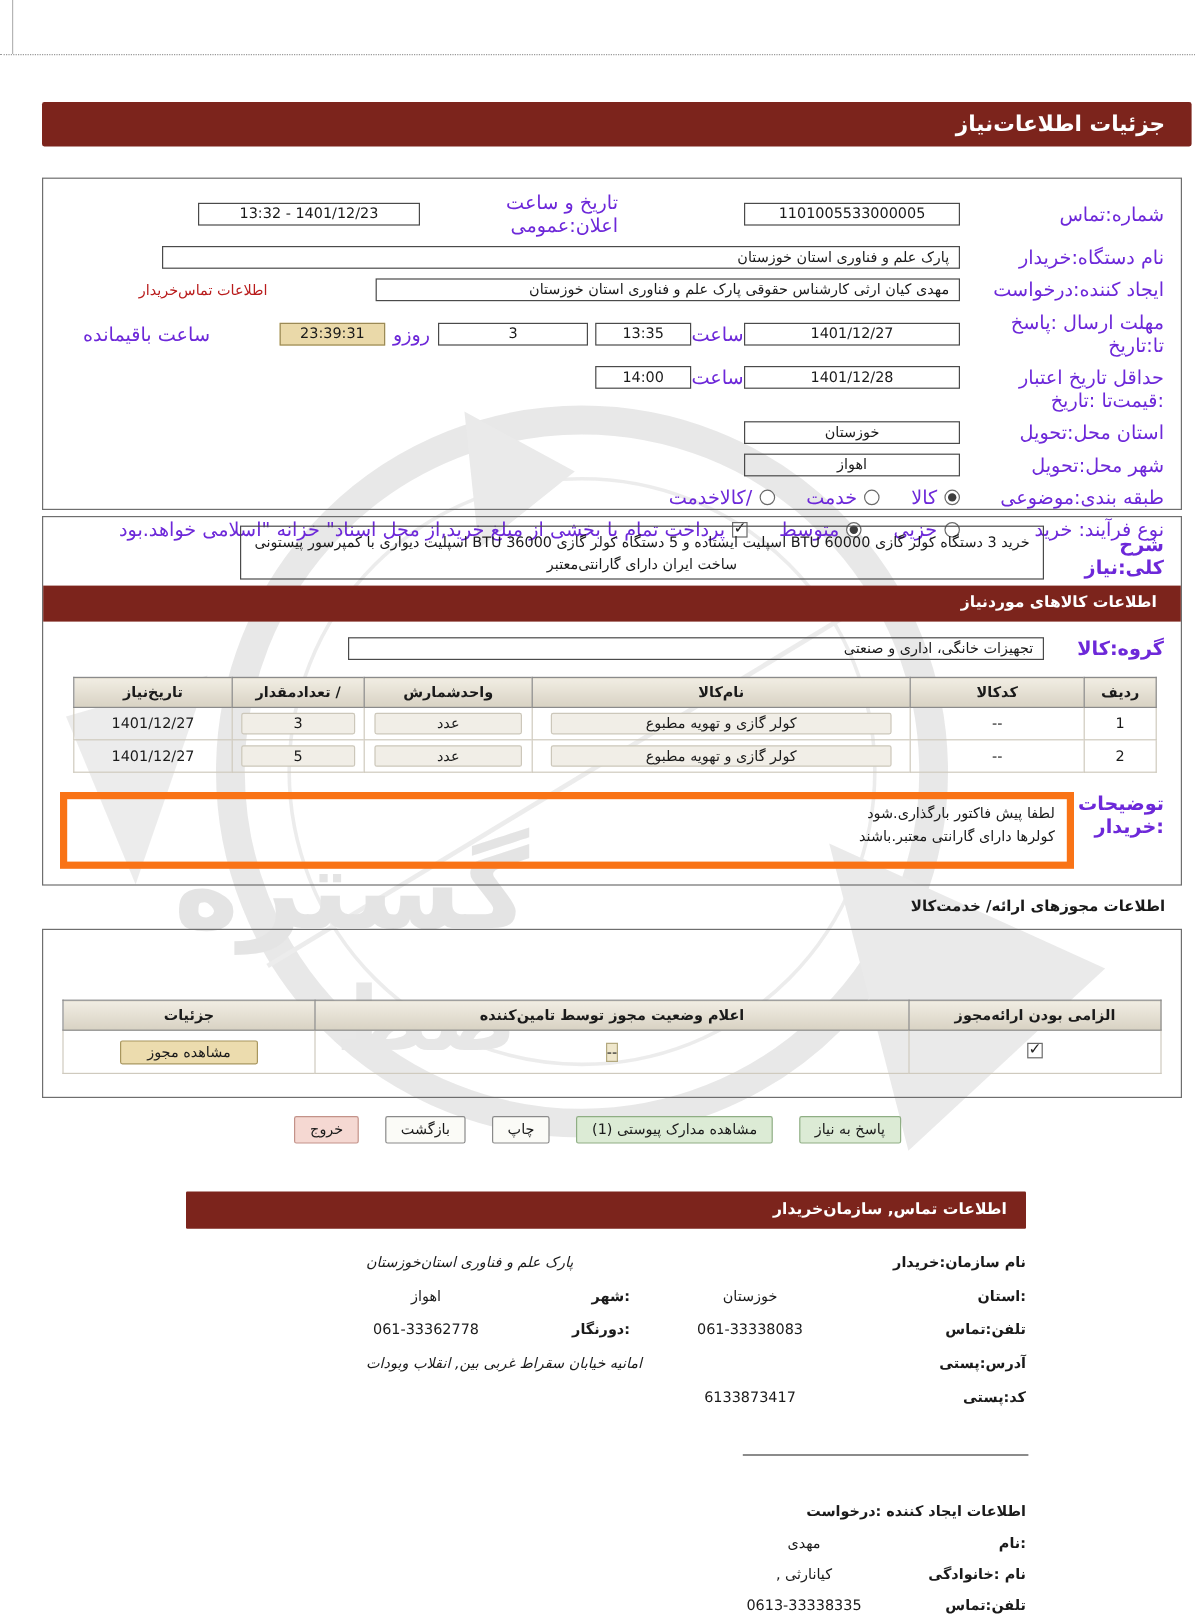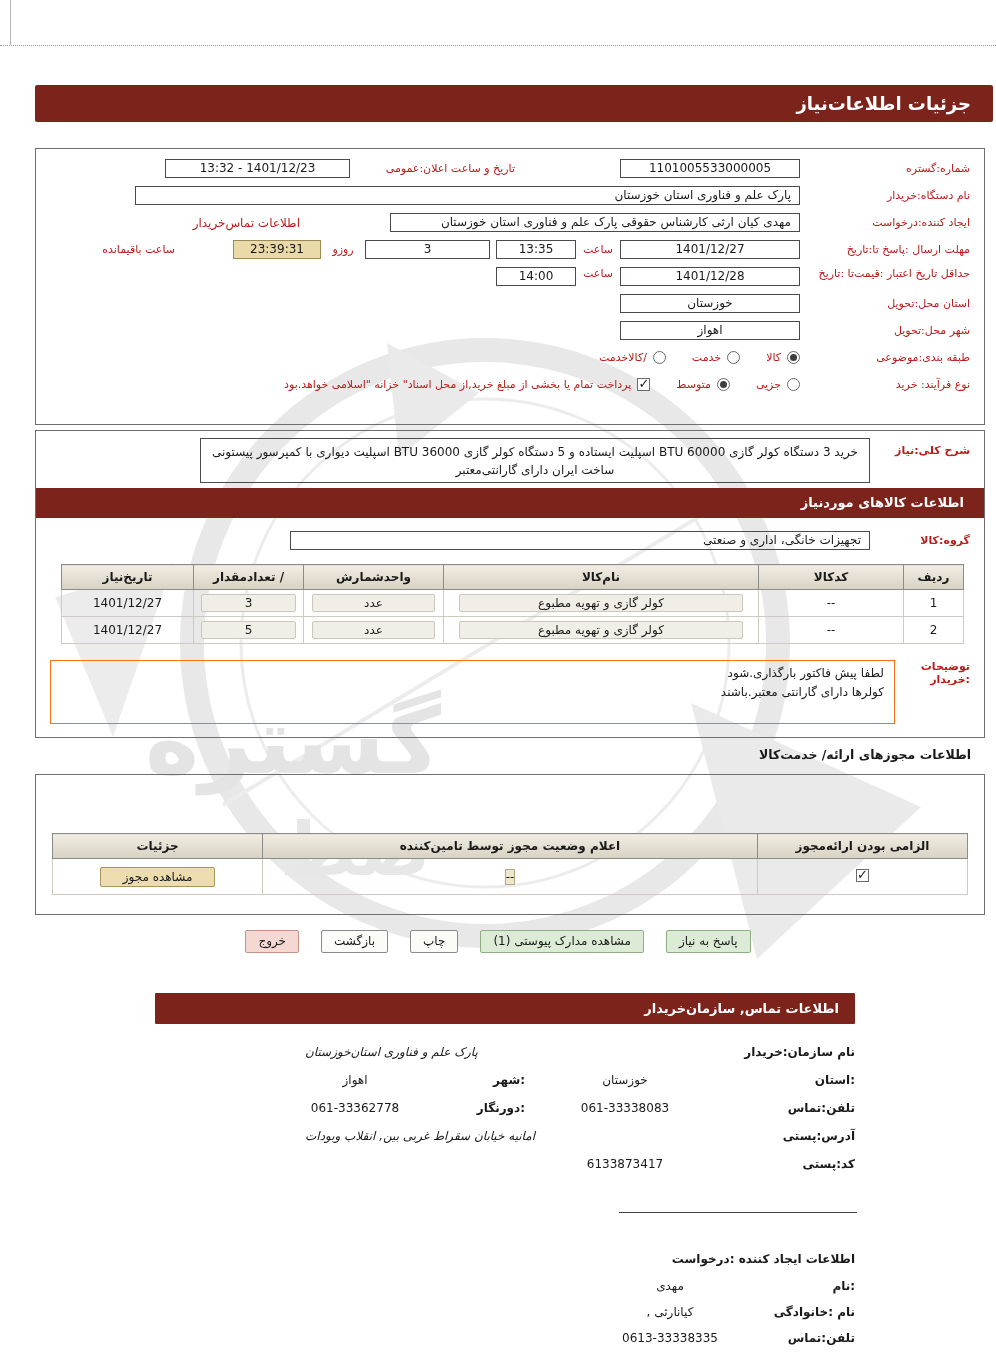--- a/index.html
+++ b/index.html
@@ -20,31 +20,31 @@
   .tabbar { top:85px; left:35px; right:3px; height:37px; border-radius:2px;
             display:flex; align-items:center; padding-right:22px; font-size:18px; }
   
   .panel { border:1px solid #6e6e6e; background:transparent; }
   .box1 { top:148px; left:35px; right:11px; height:277px; padding:10px 14px 8px; }
   .box2 { top:430px; left:35px; right:11px; height:308px; padding:7px 14px 8px; }
   .box3 { top:774px; left:35px; right:11px; height:141px; padding:58px 0 0; }
   
   .frow { display:flex; align-items:center; margin-bottom:8px; min-height:19px; }
   .frow.top { align-items:flex-start; }
-  .lbl { font-size:11px; color:#b91c1c; }
+  .lbl { font-size:16px; color:#6d28d9; }
   .w170 { width:170px; flex:none; }
   .w100 { width:100px; flex:none; }
   .w75  { width:75px;  flex:none; }
   .lbl-mid { width:44px; flex:none; text-align:center; }
   .bold { font-weight:bold; }
   .ibox { border:1px solid #4a4a4a; height:19px; line-height:17px; text-align:center;
           background:transparent; flex:none; overflow:hidden; white-space:nowrap; }
   .ibox.r { text-align:right; padding:0 8px;margin-left:32px; }
   .w180{width:180px;} .w185{width:185px;} .w80{width:80px;} .w125{width:125px;}
-  .w475{width:410px;} .w665{width:665px;} .w580{width:580px;} .w670{width:670px;}
+  .w475{width:487px;} .w665{width:665px;} .w580{width:580px;} .w670{width:670px;}
   .mr105{margin-right:105px;} .mr58{margin-right:58px;} .mr6{margin-right:6px;}
   .ltr { direction:ltr; unicode-bidi:isolate; }
   .tanbox { background:#ead9a9; border:1px solid #9b8a56; height:19px; line-height:17px;
             width:88px; text-align:center; flex:none; }
   .link { color:#b91c1c; font-size:12px; cursor:pointer; }
   
   .opt { display:flex; align-items:center; margin-left:26px; }
   .radio { width:13px; height:13px; border:1px solid #6a6a6a; border-radius:50%;
            background:#fff; flex:none; margin-left:6px; position:relative; }
   .radio.on::after { content:""; position:absolute; top:2px; right:2px; width:7px; height:7px;
@@ -59,21 +59,21 @@
   .goodsbar { height:30px; line-height:30px; margin:5px -14px 0; padding-right:20px; font-size:13px; }
   .grouprow { margin-top:13px; }
   
   .gtable { border-collapse:collapse; table-layout:fixed; width:902px; margin:14px 6px 0 auto; }
   .gtable th { background:linear-gradient(#f1ede3,#d8d2c3); border:1px solid #8b8b8b;
                font-size:12px; font-weight:bold; height:25px; padding:0 2px; }
   .gtable td { border:1px solid #cfcabe; font-size:12px; text-align:center; height:27px; padding:1px 3px; }
   .cellbox { display:block; margin:0 auto; background:#f1eee7; border:1px solid #ccc7ba;
              border-radius:2px; height:18px; line-height:16px; width:92%; }
   .notesrow { display:flex; align-items:flex-start; margin-top:16px; }
-  .notesbox { border:1px solid #f97316; height:64px; flex:1; padding:3px 10px; text-align:right;
+  .notesbox { border:6px solid #f97316; height:64px; flex:1; padding:3px 10px; text-align:right;
               line-height:19px; overflow:hidden; }
   
   .lic-title { top:747px; right:25px; font-weight:bold; font-size:12.5px; }
   .ltable { border-collapse:collapse; table-layout:fixed; width:915px; margin:0 auto; }
   .ltable th { background:linear-gradient(#f1ede3,#d8d2c3); border:1px solid #8b8b8b;
                font-size:12px; font-weight:bold; height:25px; }
   .ltable td { border:1px solid #cfcabe; height:36px; text-align:center; vertical-align:middle; }
   .statusbox { background:#efe7cc; border:1px solid #b3a97f; width:420px; height:20px;
                line-height:18px; margin:0 auto; text-align:center; }
   .btn { height:23px; line-height:20px; border:1px solid #8a8a8a; border-radius:2px; font-size:12px;
@@ -118,21 +118,21 @@
 
   <div class="top-vline"></div>
   <div class="top-hline"></div>
 
   <div class="abs redbar tabbar">
     <span>جزئیات  اطلاعات‌نیاز</span>
   </div>
 
   <div class="abs panel box1">
     <div class="frow">
-      <span class="lbl w170">شماره:گستره</span>
+      <span class="lbl w170">شماره:تماس</span>
       <span class="ibox w180 ltr">1101005533000005</span>
       <span class="lbl mr105" style="width:165px;flex:none;">تاریخ و ساعت اعلان:عمومی</span>
       <span class="ibox w185">1401/12/23 - 13:32</span>
     </div>
     <div class="frow">
       <span class="lbl w170">نام دستگاه:خریدار</span>
       <span class="ibox r w665">پارک علم و فناوری استان خوزستان</span>
     </div>
     <div class="frow">
       <span class="lbl w170">ایجاد کننده:درخواست</span>

